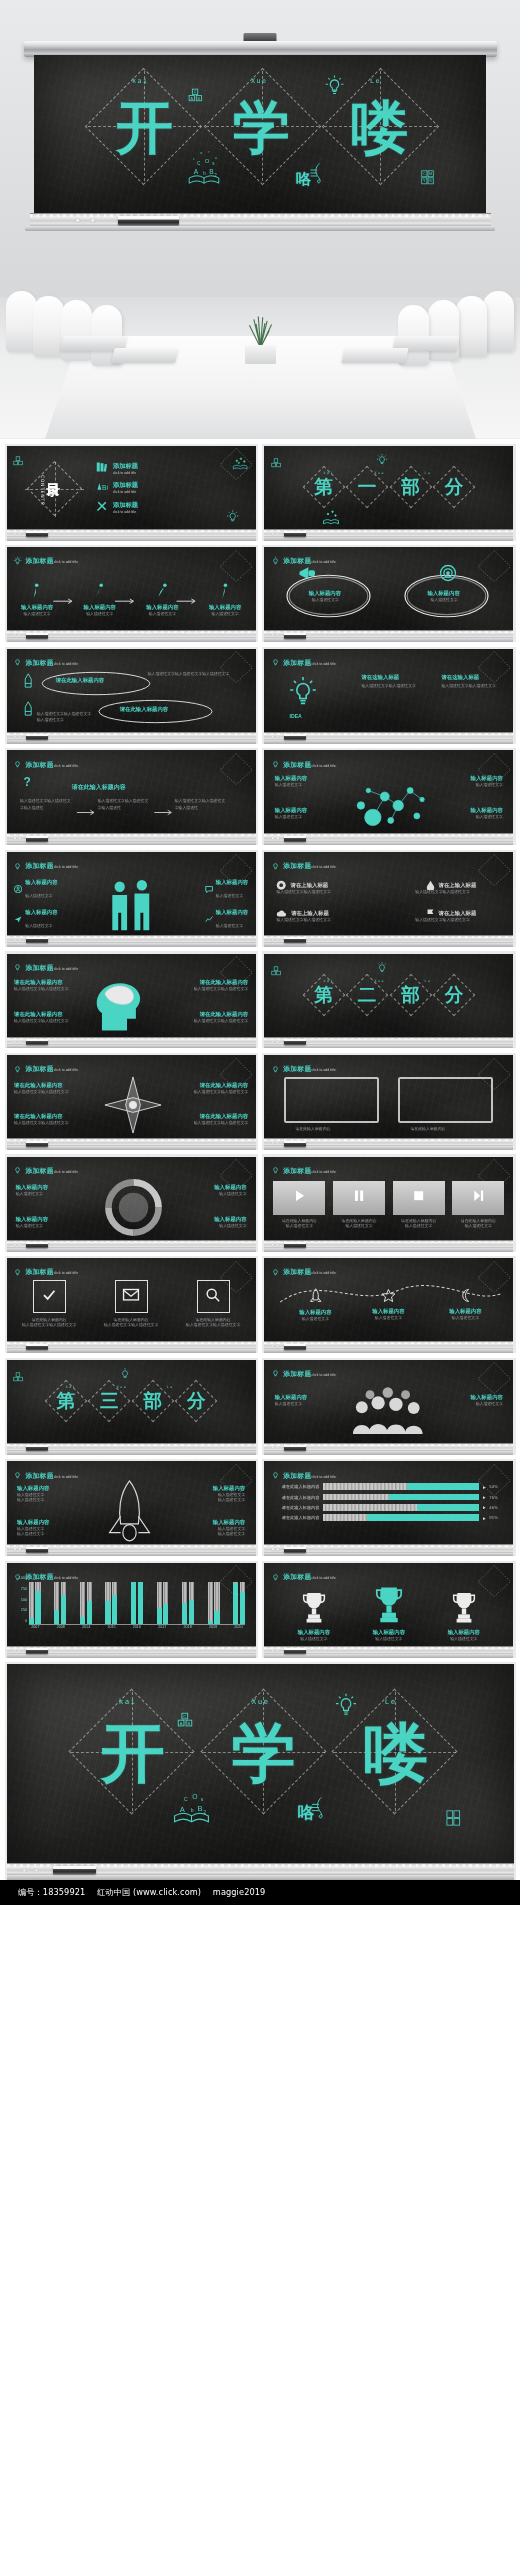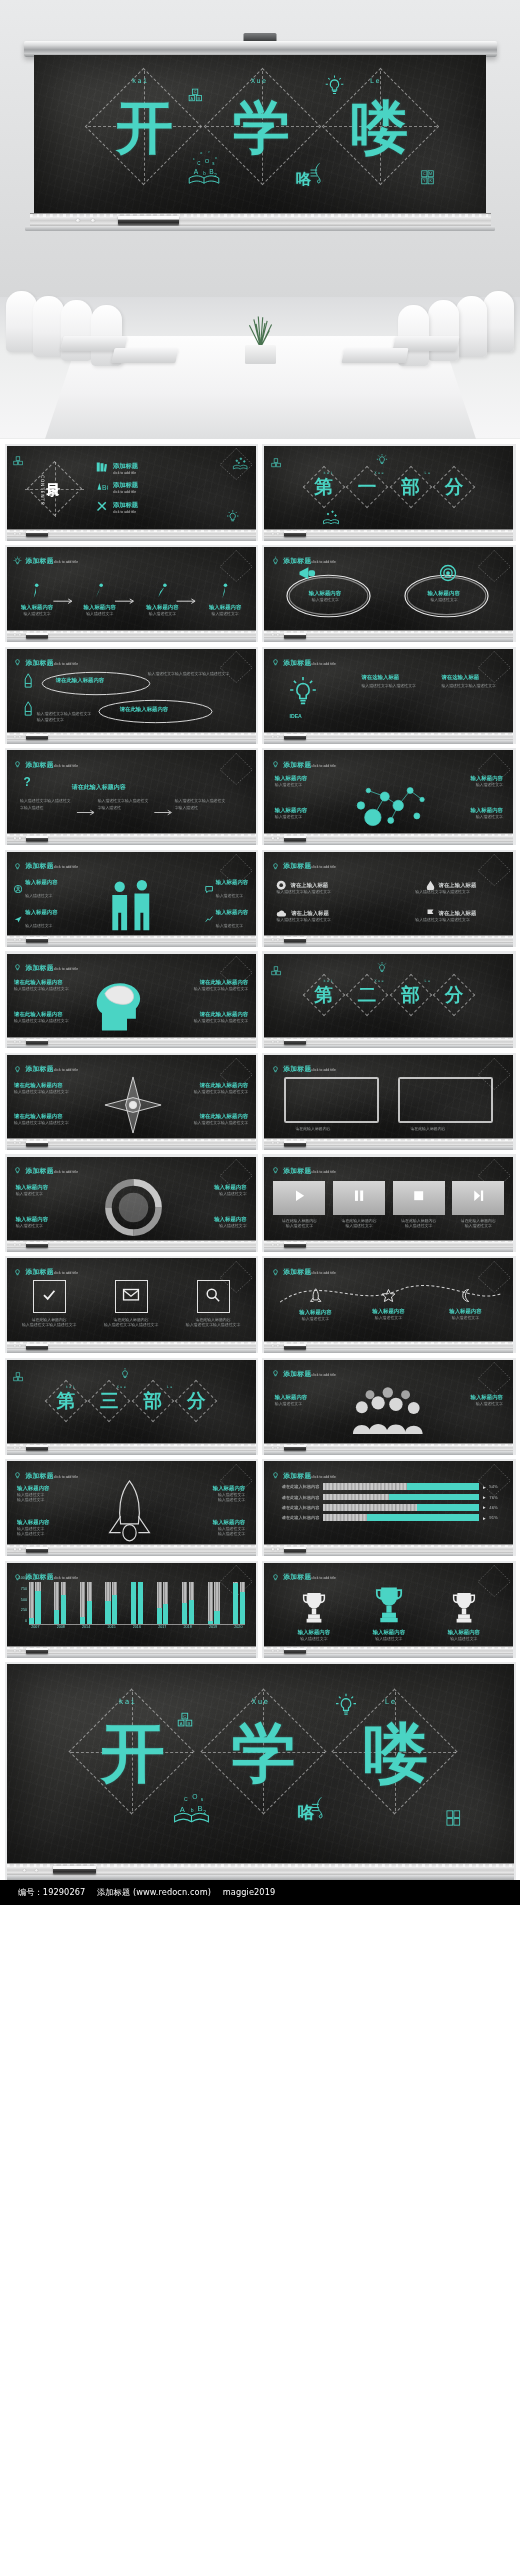--- a/index.html
+++ b/index.html
@@ -1720,17 +1720,17 @@
       <div class="dust"></div>
       <div class="eraser" style="left:46px;top:1.5px;width:43px;height:8.2px;"></div>
       <div class="knob" style="left:16.4px;top:4.5px;width:3px;height:3px;"></div>
       <div class="knob" style="left:28px;top:4.5px;width:3px;height:3px;"></div>
     </div>
     <div style="width:507px;height:4.5px;background:linear-gradient(180deg,#e2e3e4,#a8aaac);"></div>
   </div>
 </div>
 
 <div id="footer">
-  <span>编号：19290267</span>
-  <span>添加标题 (www.redocn.com)</span>
+  <span>编号：18359921</span>
+  <span>红动中国 (www.click.com)</span>
   <span>maggie2019</span>
 </div>
 
 
 </body></html>

